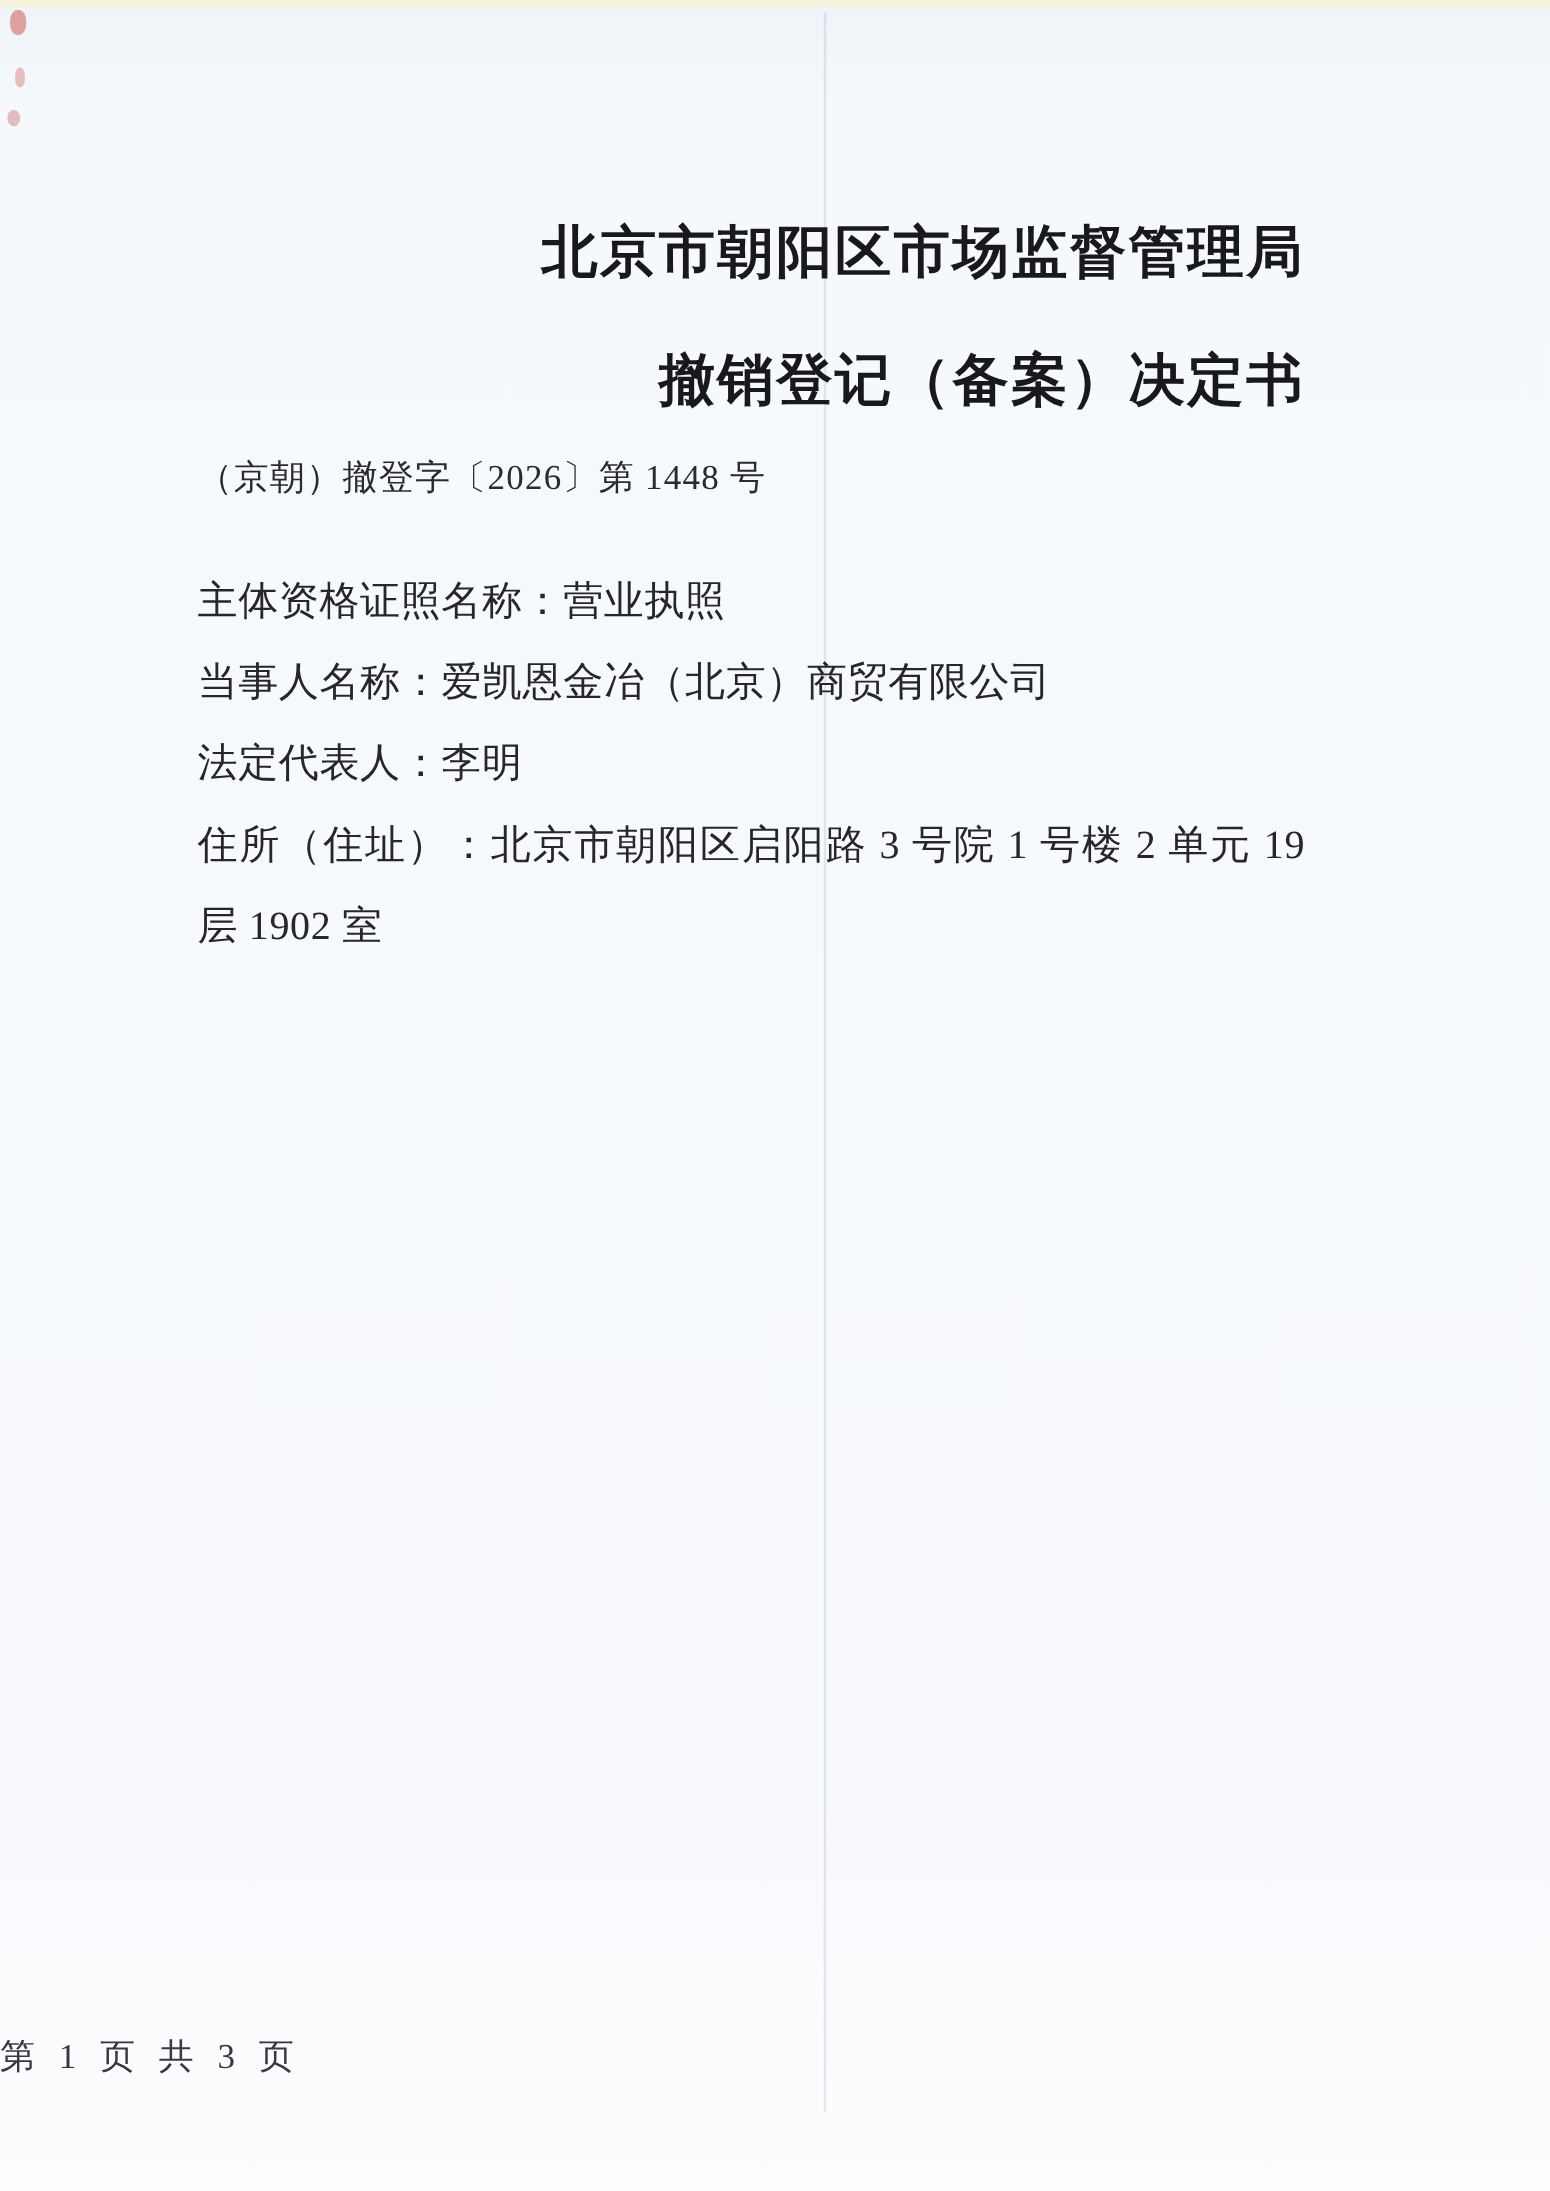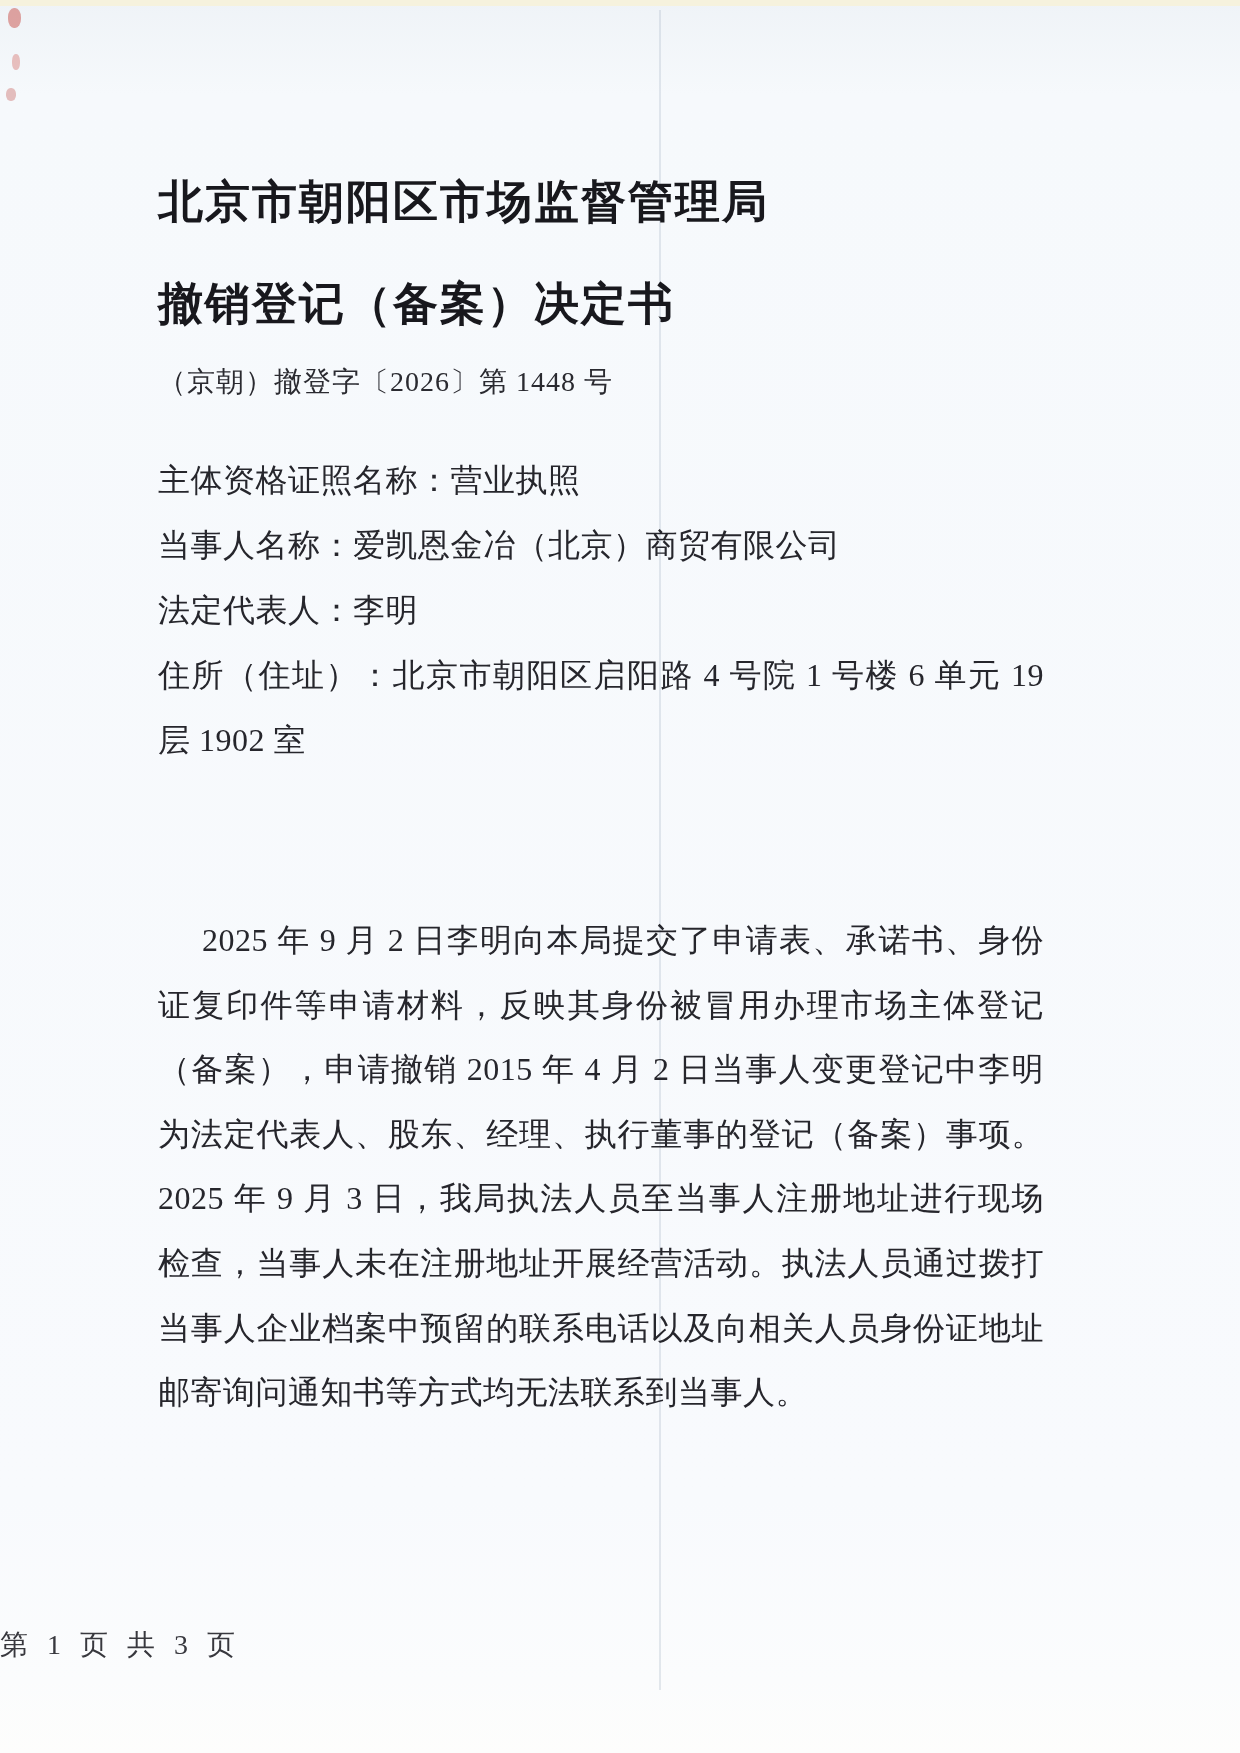--- a/index.html
+++ b/index.html
@@ -23,21 +23,21 @@
   }
   .artifact { position: absolute; border-radius: 45%; }
   .a1 { left: 8px;  top: 8px;  width: 13px; height: 20px; background: rgba(204,92,88,0.55); }
   .a2 { left: 12px; top: 54px; width: 8px;  height: 16px; background: rgba(214,120,116,0.45); }
   .a3 { left: 6px;  top: 88px; width: 10px; height: 13px; background: rgba(200,100,96,0.40); }
   .content {
     position: absolute; left: 158px; top: 0; width: 886px;
   }
   .title {
     position: absolute; width: 100%;
-    text-align: left;
+    text-align: right;
     font-weight: bold;
     font-size: 45px;
     letter-spacing: 2px;
     color: #18181d;
     white-space: nowrap;
   }
   .title-org  { top: 172px; }
   .title-type { top: 274px; }
   .doc-number {
     position: absolute; top: 363px; width: 100%;
@@ -86,24 +86,23 @@
     <div class="title title-org">北京市朝阳区市场监督管理局</div>
 
     <div class="title title-type">撤销登记（备案）决定书</div>
 
     <div class="doc-number">（京朝）撤登字〔2026〕第 1448 号</div>
 
     <div class="fields">
       <div class="field-line">主体资格证照名称：营业执照</div>
       <div class="field-line">当事人名称：爱凯恩金冶（北京）商贸有限公司</div>
       <div class="field-line">法定代表人：李明</div>
-      <div class="field-line">住所（住址）：北京市朝阳区启阳路 4 号院 1 号楼 6 单元 19 层 1902 室</div>
+      <div class="field-line">住所（住址）：北京市朝阳区启阳路 3 号院 1 号楼 2 单元 19 层 1902 室</div>
     </div>
 
     <div class="body-text">
-      <p>2025 年 9 月 2 日李明向本局提交了申请表、承诺书、身份证复印件等申请材料，反映其身份被冒用办理市场主体登记（备案），申请撤销 2015 年 4 月 2 日当事人变更登记中李明为法定代表人、股东、经理、执行董事的登记（备案）事项。2025 年 9 月 3 日，我局执法人员至当事人注册地址进行现场检查，当事人未在注册地址开展经营活动。执法人员通过拨打当事人企业档案中预留的联系电话以及向相关人员身份证地址邮寄询问通知书等方式均无法联系到当事人。</p>
     </div>
 
   </div>
 
   <div class="footer">第 1 页 共 3 页</div>
 
 </div>
 
 </body></html>

